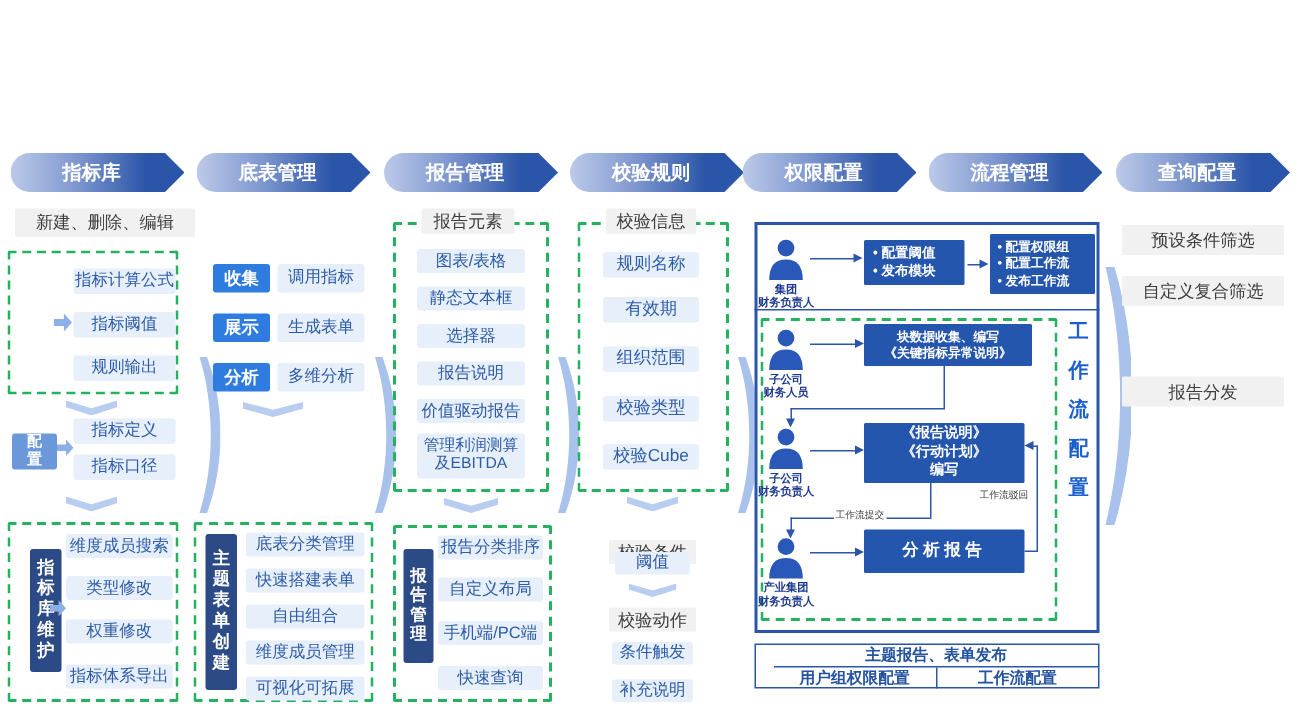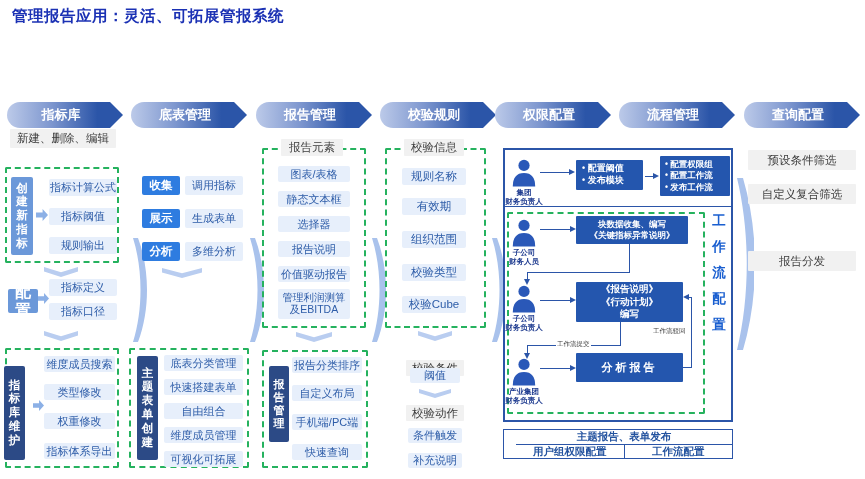--- a/index.html
+++ b/index.html
@@ -36,50 +36,48 @@
   .ftable .frow:first-child{border-top:none;}
   .fcell{flex:1;display:flex;align-items:center;justify-content:center;font-size:10.5px;font-weight:bold;color:#24539f;}
   .fcell + .fcell{border-left:1.5px solid #2b55a8;}
   svg{display:block;}
 </style>
 </head>
 <body>
 
 <div id="canvas">
 
-  <div class="title">管理报告应用：灵活、可拓展管报系统</div>
 
   <div class="step" style="left:7px">指标库</div>
   <div class="step" style="left:131px">底表管理</div>
   <div class="step" style="left:256px">报告管理</div>
   <div class="step" style="left:380px">校验规则</div>
   <div class="step" style="left:495px">权限配置</div>
   <div class="step" style="left:619px">流程管理</div>
   <div class="step" style="left:744px">查询配置</div>
 
-  <div class="gchip" style="left:10px;top:129px;width:106px;height:19px">新建、删除、编辑</div>
+  <div class="gchip" style="left:10px;top:139px;width:120px;height:19px">新建、删除、编辑</div>
 
   <div class="gbox" style="left:5px;top:167px;width:114px;height:96px"></div>
-  <div class="vlab midblue" style="left:11px;top:177px;width:22px;height:78px">创建新指标</div>
   <div class="arr-r" style="left:36px;top:209px;width:12px;height:12px"></div>
   <div class="chip" style="left:49px;top:179px;width:68px;height:17px">指标计算公式</div>
   <div class="chip" style="left:49px;top:208px;width:68px;height:17px">指标阈值</div>
   <div class="chip" style="left:49px;top:237px;width:68px;height:17px">规则输出</div>
 
   <div class="chev-down" style="left:44px;top:267px;width:34px;height:10px"></div>
 
-  <div class="vlab midblue" style="left:8px;top:289px;width:30px;height:19px;padding:12px;font-size:16px">配置</div>
+  <div class="vlab midblue" style="left:8px;top:289px;width:30px;height:19px;padding:12px;font-size:10px">配置</div>
   <div class="arr-r" style="left:38px;top:293px;width:11px;height:11px"></div>
   <div class="chip" style="left:49px;top:279px;width:68px;height:17px">指标定义</div>
   <div class="chip" style="left:49px;top:303px;width:68px;height:17px">指标口径</div>
 
   <div class="chev-down" style="left:44px;top:331px;width:34px;height:10px"></div>
 
   <div class="gbox" style="left:5px;top:348px;width:114px;height:120px"></div>
-  <div class="vlab navy" style="left:4px;top:366px;width:21px;height:94px">指标库维护</div>
+  <div class="vlab navy" style="left:20px;top:366px;width:21px;height:82px">指标库维护</div>
   <div class="arr-r" style="left:33px;top:400px;width:11px;height:11px"></div>
   <div class="chip" style="left:44px;top:356px;width:71px;height:16px">维度成员搜索</div>
   <div class="chip" style="left:44px;top:384px;width:71px;height:16px">类型修改</div>
   <div class="chip" style="left:44px;top:413px;width:71px;height:16px">权重修改</div>
   <div class="chip" style="left:44px;top:443px;width:71px;height:16px">指标体系导出</div>
 
   <svg class="abs" style="left:131px;top:238px" width="16" height="104" viewBox="0 0 16 104">
       <path d="M2 0 C12 32 12 72 2 104 L7 104 C19 72 19 32 7 0 Z" fill="#a9c2ec"></path>
     </svg>
   <svg class="abs" style="left:248px;top:238px" width="16" height="104" viewBox="0 0 16 104">

